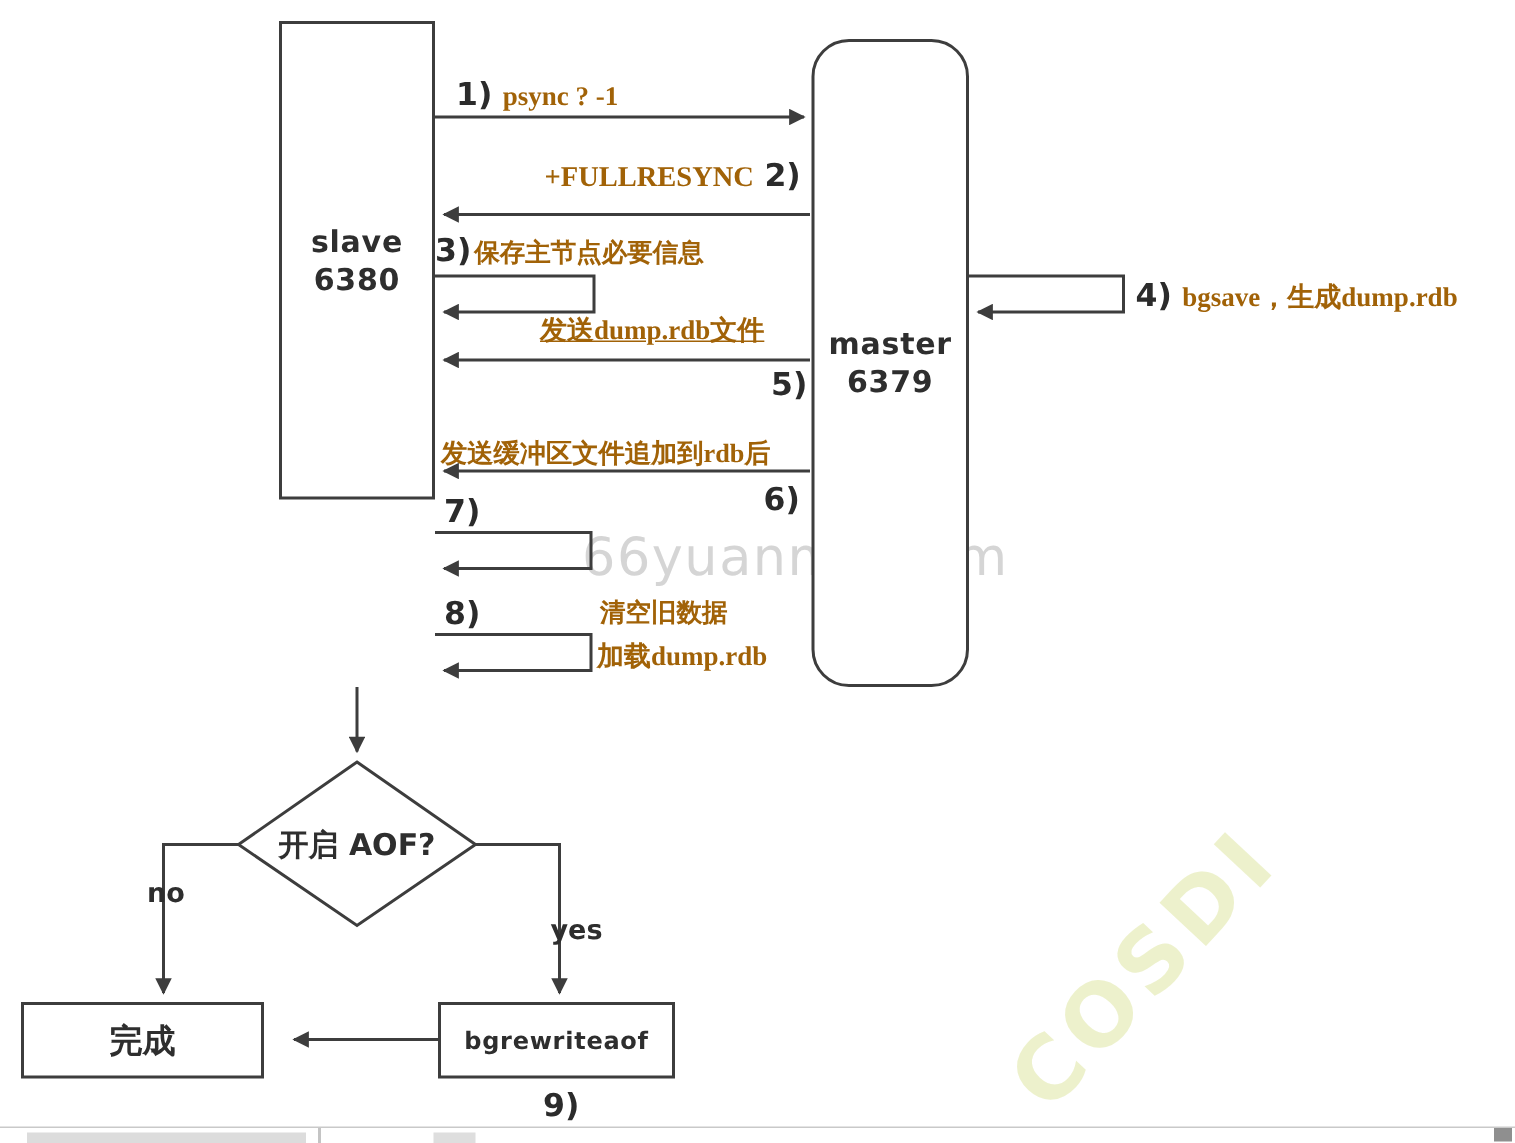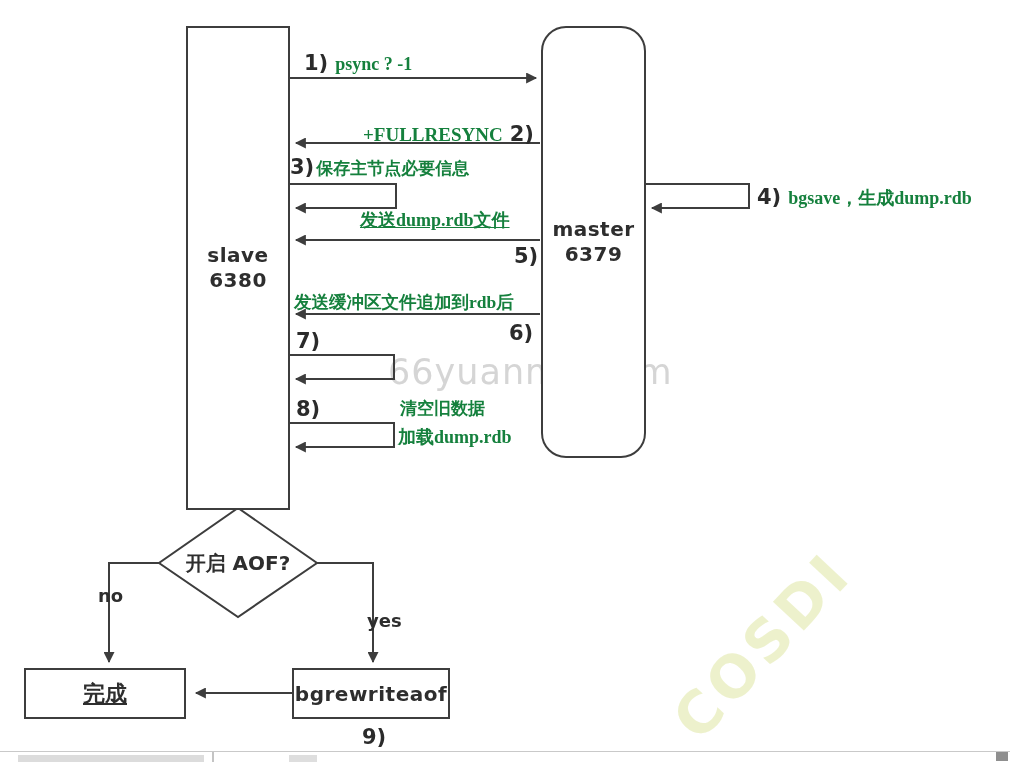--- a/index.html
+++ b/index.html
@@ -28,21 +28,21 @@
   .lifeline-label { font-size: 20px; line-height: 25px; text-align: center; font-weight: 700; letter-spacing: 0.5px; }
 
   .num {
     color: #2b2b2b;
     font-size: 21px;
     font-weight: 700;
     font-family: "DejaVu Sans", sans-serif;
     white-space: nowrap;
   }
   .red {
-    color: #15803d;
+    color: #a16207;
     font-family: "Liberation Serif", serif;
     font-weight: 700;
     font-size: 18px;
     white-space: nowrap;
   }
   .lbl-row { display: flex; align-items: baseline; gap: 7px; white-space: nowrap; }
 
   .wm-center {
     color: rgba(178,178,178,0.55);
     font-size: 35px;
@@ -105,35 +105,35 @@
 
     <polygon points="238,508 317,563 238,617 159,563" fill="#ffffff" stroke="#3d3d3d" stroke-width="2"></polygon>
 
     <path d="M159,563 H109 V662" stroke="#3d3d3d" stroke-width="2" fill="none" marker-end="url(#ah)"></path>
 
     <path d="M317,563 H373 V662" stroke="#3d3d3d" stroke-width="2" fill="none" marker-end="url(#ah)"></path>
 
     <path d="M292,693 H196" stroke="#3d3d3d" stroke-width="2" fill="none" marker-end="url(#ah)"></path>
   </svg>
 
-  <div class="node-box" style="left:186px; top:26px; width:104px; height:484px;">
+  <div class="node-box" style="left:186px; top:14px; width:104px; height:319px;">
     <div class="lifeline-label">slave</div>
     <div class="lifeline-label">6380</div>
   </div>
   <div class="node-box" style="left:541px; top:26px; width:105px; height:432px;border-radius:25px;">
     <div class="lifeline-label">master</div>
     <div class="lifeline-label">6379</div>
   </div>
 
   <div class="abs lbl-row" style="left:304px; top:51px;">
     <span class="num">1)</span>
     <span class="red">psync ? -1</span>
   </div>
 
-  <div class="abs lbl-row" style="left:363px; top:122px;">
+  <div class="abs lbl-row" style="left:363px; top:105px;">
     <span class="red" style="font-size:19px;">+FULLRESYNC</span>
     <span class="num">2)</span>
   </div>
 
   <div class="abs lbl-row" style="left:290px; top:155px; gap:2px;">
     <span class="num">3)</span>
     <span class="red" style="font-size:17px;">保存主节点必要信息</span>
   </div>
 
   <div class="abs lbl-row" style="left:757px; top:185px;">
@@ -151,26 +151,26 @@
   <div class="abs red" style="left:400px; top:356px; font-size:17px;margin-top:41px;">清空旧数据</div>
 
   <div class="abs num" style="left:296px; top:397px;">8)</div>
   <div class="abs red" style="left:398px; top:425px;">加载dump.rdb</div>
 
   <div class="abs decision-label" style="left:160px; top:550px;">开启 AOF?</div>
 
   <div class="abs branch-label" style="left:98px; top:585px;">no</div>
   <div class="abs branch-label" style="left:367px; top:585px;margin-top:25px;">yes</div>
 
-  <div class="node-box" style="left:24px; top:668px; width:162px; height:51px;text-decoration:underline;">
+  <div class="node-box" style="left:14px; top:668px; width:162px; height:51px;">
     <div style="font-size:22px; font-weight:700;">完成</div>
   </div>
 
   <div class="node-box" style="left:292px; top:668px; width:158px; height:51px;">
-    <div style="font-size:20px; font-weight:700; letter-spacing:0.5px;">bgrewriteaof</div>
+    <div style="font-size:16px; font-weight:700; letter-spacing:0.5px;">bgrewriteaof</div>
   </div>
 
   <div class="abs num" style="left:362px; top:725px;">9)</div>
 
   <div class="artifact" style="left:0; top:751px; width:1010px; height:1px; background:#c9c9c9;"></div>
   <div class="artifact" style="left:18px; top:755px; width:186px; height:7px; background:#dcdcdc;"></div>
   <div class="artifact" style="left:212px; top:752px; width:2px; height:10px; background:#c4c4c4;"></div>
   <div class="artifact" style="left:289px; top:755px; width:28px; height:7px; background:#dedede;"></div>
   <div class="artifact" style="left:996px; top:752px; width:12px; height:9px; background:#8f8f8f;"></div>
 

